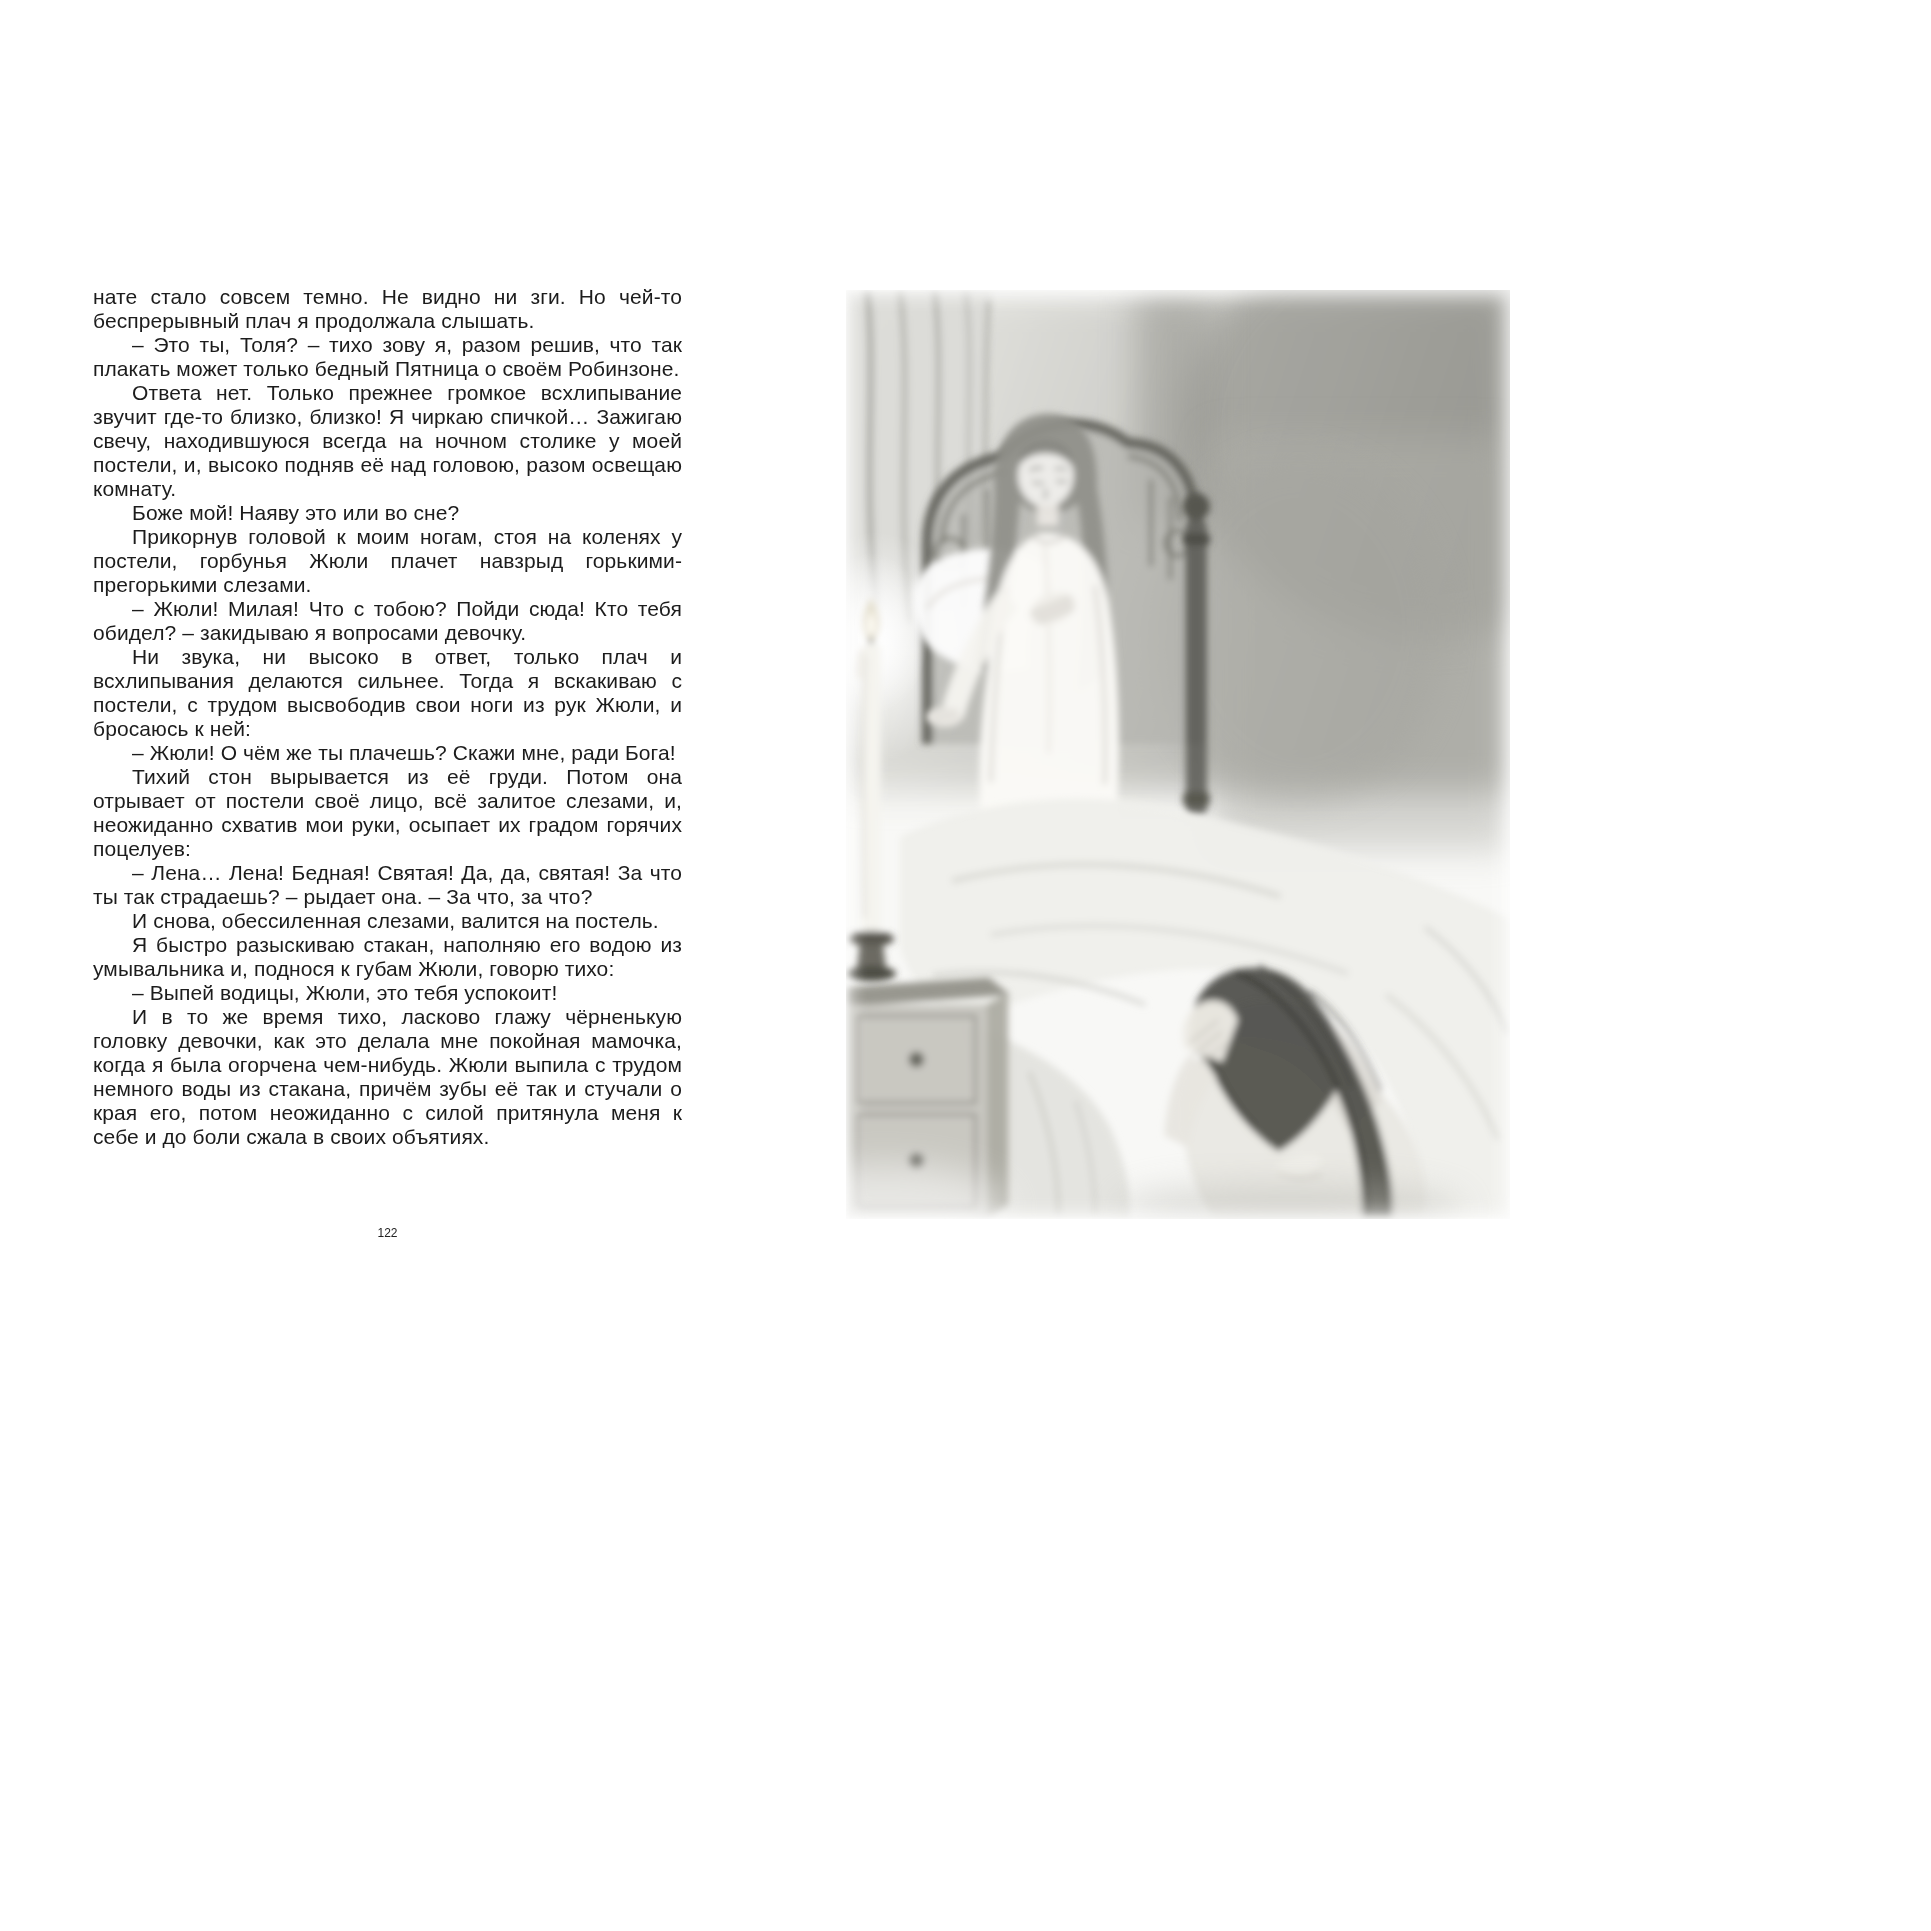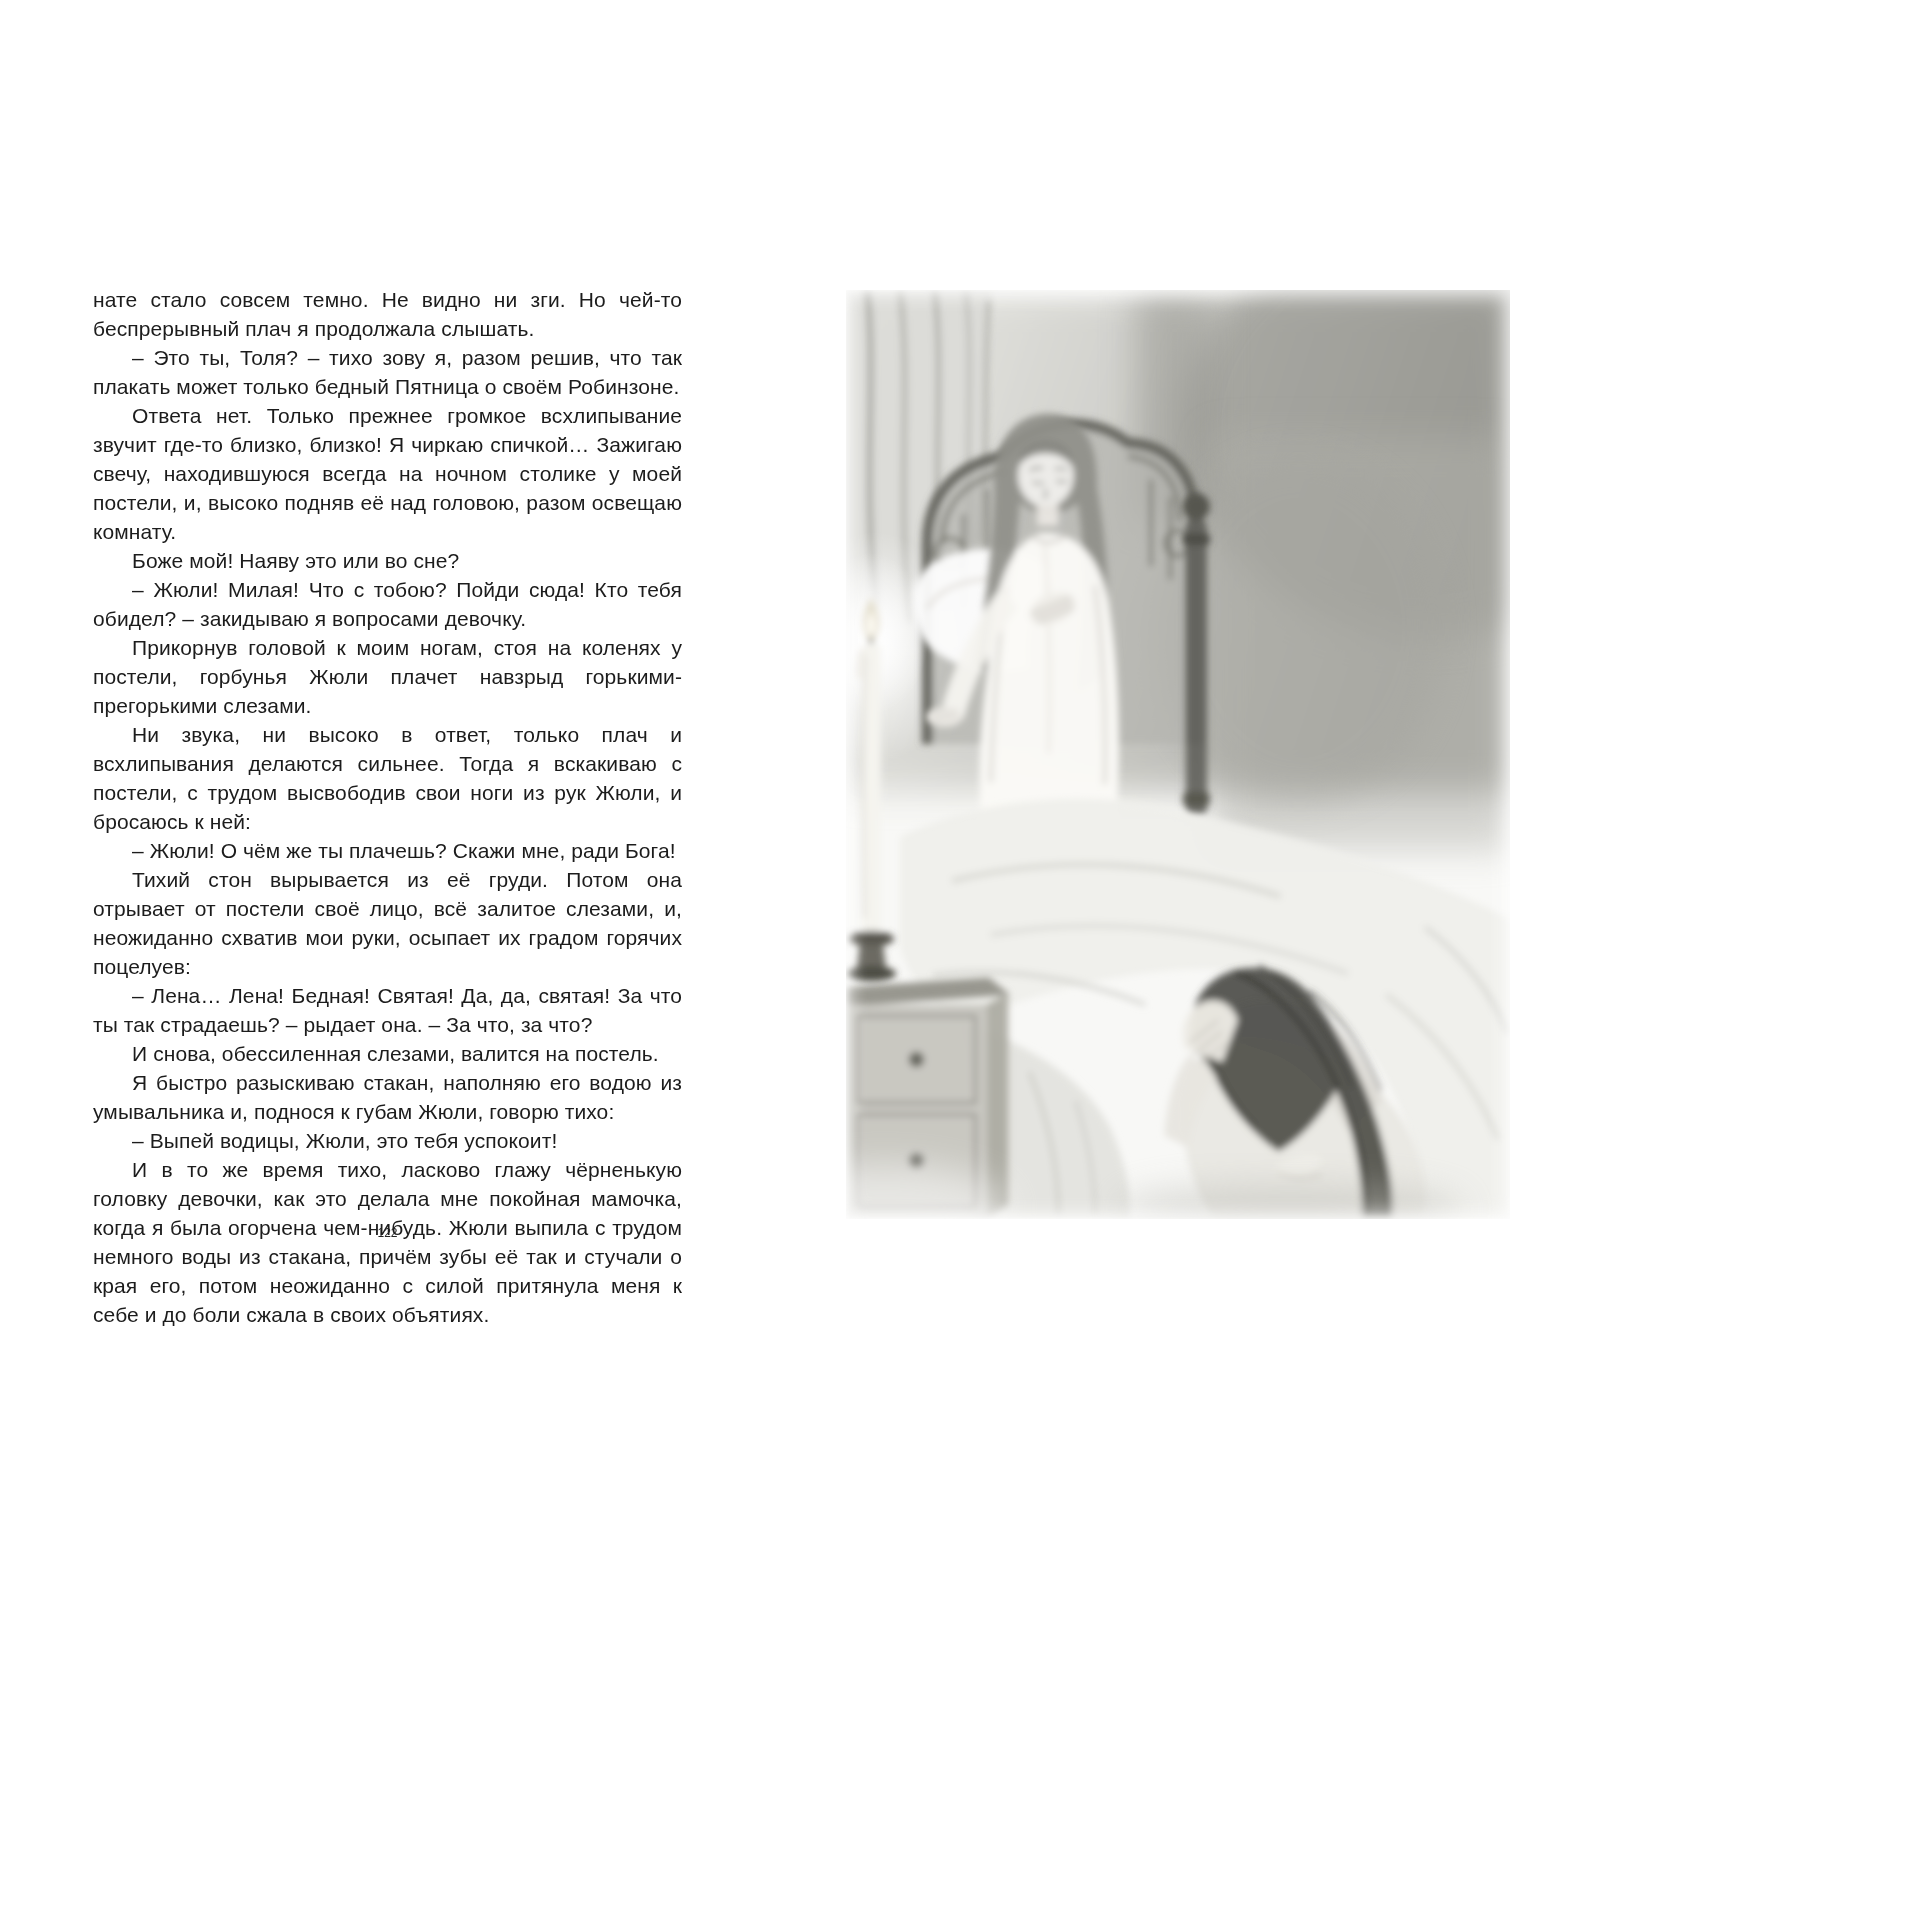--- a/index.html
+++ b/index.html
@@ -8,21 +8,21 @@
     width: 1931px; height: 1931px;
     background: #ffffff;
     position: relative;
     overflow: hidden;
     font-family: "Liberation Sans", "DejaVu Sans", sans-serif;
     color: #1c1c1c;
   }
   .text-block {
     position: absolute;
     left: 93px; top: 285px; width: 589px;
-    font-size: 21px; line-height: 29px;
+    font-size: 21px; line-height: 24px;
     text-align: justify;
     letter-spacing: 0.1px;
   }
   .text-block p { margin: 0; text-indent: 39px; }
   .text-block p.continuation { text-indent: 0; }
   .page-number {
     position: absolute;
     left: 93px; top: 1226px; width: 589px;
     text-align: center;
     font-size: 12px;
@@ -37,22 +37,22 @@
   .illustration svg { display: block; width: 100%; height: 100%; }
 </style>
 </head>
 <body>
 
 <div class="text-block">
   <p class="continuation">нате стало совсем темно. Не видно ни зги. Но чей-то беспрерывный плач я продолжала слышать.</p>
   <p>– Это ты, Толя? – тихо зову я, разом решив, что так плакать может только бедный Пятница о своём Робинзоне.</p>
   <p>Ответа нет. Только прежнее громкое всхлипывание звучит где-то близко, близко! Я чиркаю спичкой… Зажигаю свечу, находившуюся всегда на ночном столике у моей постели, и, высоко подняв её над головою, разом освещаю комнату.</p>
   <p>Боже мой! Наяву это или во сне?</p>
+  <p>Прикорнув головой к моим ногам, стоя на коленях у постели, горбунья Жюли плачет навзрыд горькими-прегорькими слезами.</p>
   <p>– Жюли! Милая! Что с тобою? Пойди сюда! Кто тебя обидел? – закидываю я вопросами девочку.</p>
-  <p>Прикорнув головой к моим ногам, стоя на коленях у постели, горбунья Жюли плачет навзрыд горькими-прегорькими слезами.</p>
   <p>Ни звука, ни высоко в ответ, только плач и всхлипывания делаются сильнее. Тогда я вскакиваю с постели, с трудом высвободив свои ноги из рук Жюли, и бросаюсь к ней:</p>
   <p>– Жюли! О чём же ты плачешь? Скажи мне, ради Бога!</p>
   <p>Тихий стон вырывается из её груди. Потом она отрывает от постели своё лицо, всё залитое слезами, и, неожиданно схватив мои руки, осыпает их градом горячих поцелуев:</p>
   <p>– Лена… Лена! Бедная! Святая! Да, да, святая! За что ты так страдаешь? – рыдает она. – За что, за что?</p>
   <p>И снова, обессиленная слезами, валится на постель.</p>
   <p>Я быстро разыскиваю стакан, наполняю его водою из умывальника и, поднося к губам Жюли, говорю тихо:</p>
   <p>– Выпей водицы, Жюли, это тебя успокоит!</p>
   <p>И в то же время тихо, ласково глажу чёрненькую головку девочки, как это делала мне покойная мамочка, когда я была огорчена чем-нибудь. Жюли выпила с трудом немного воды из стакана, причём зубы её так и стучали о края его, потом неожиданно с силой притянула меня к себе и до боли сжала в своих объятиях.</p>
 </div>
 

